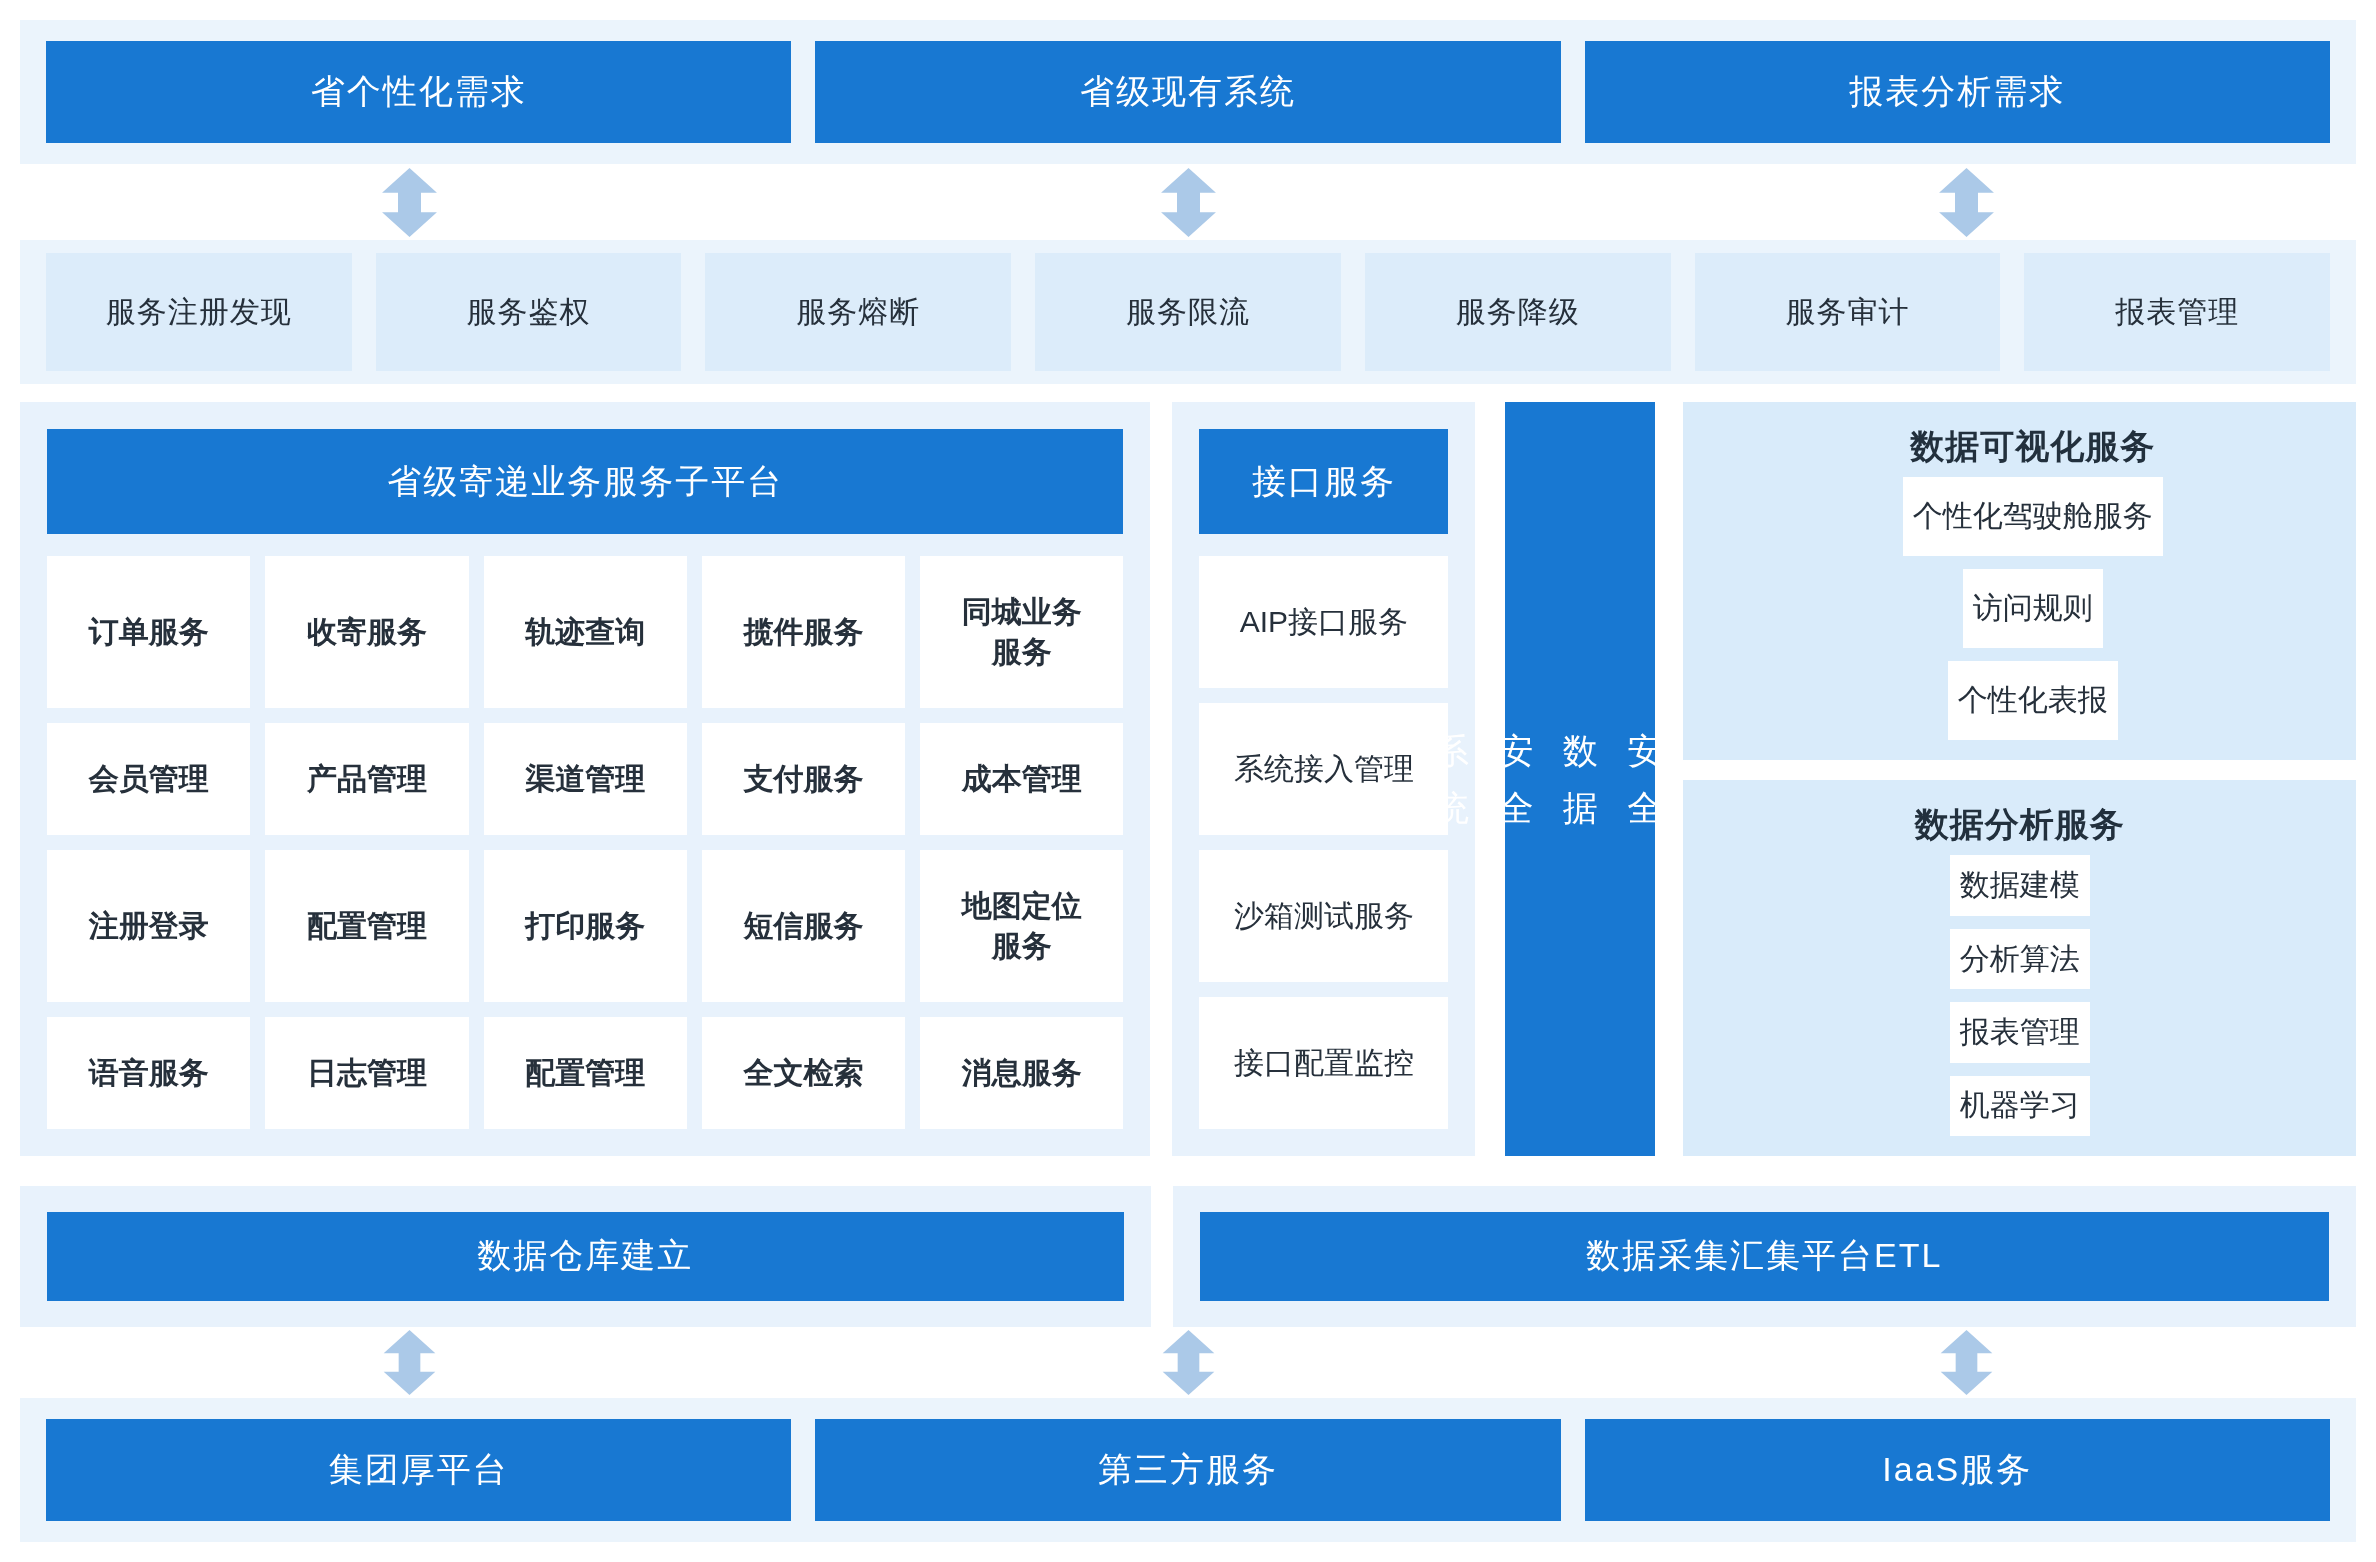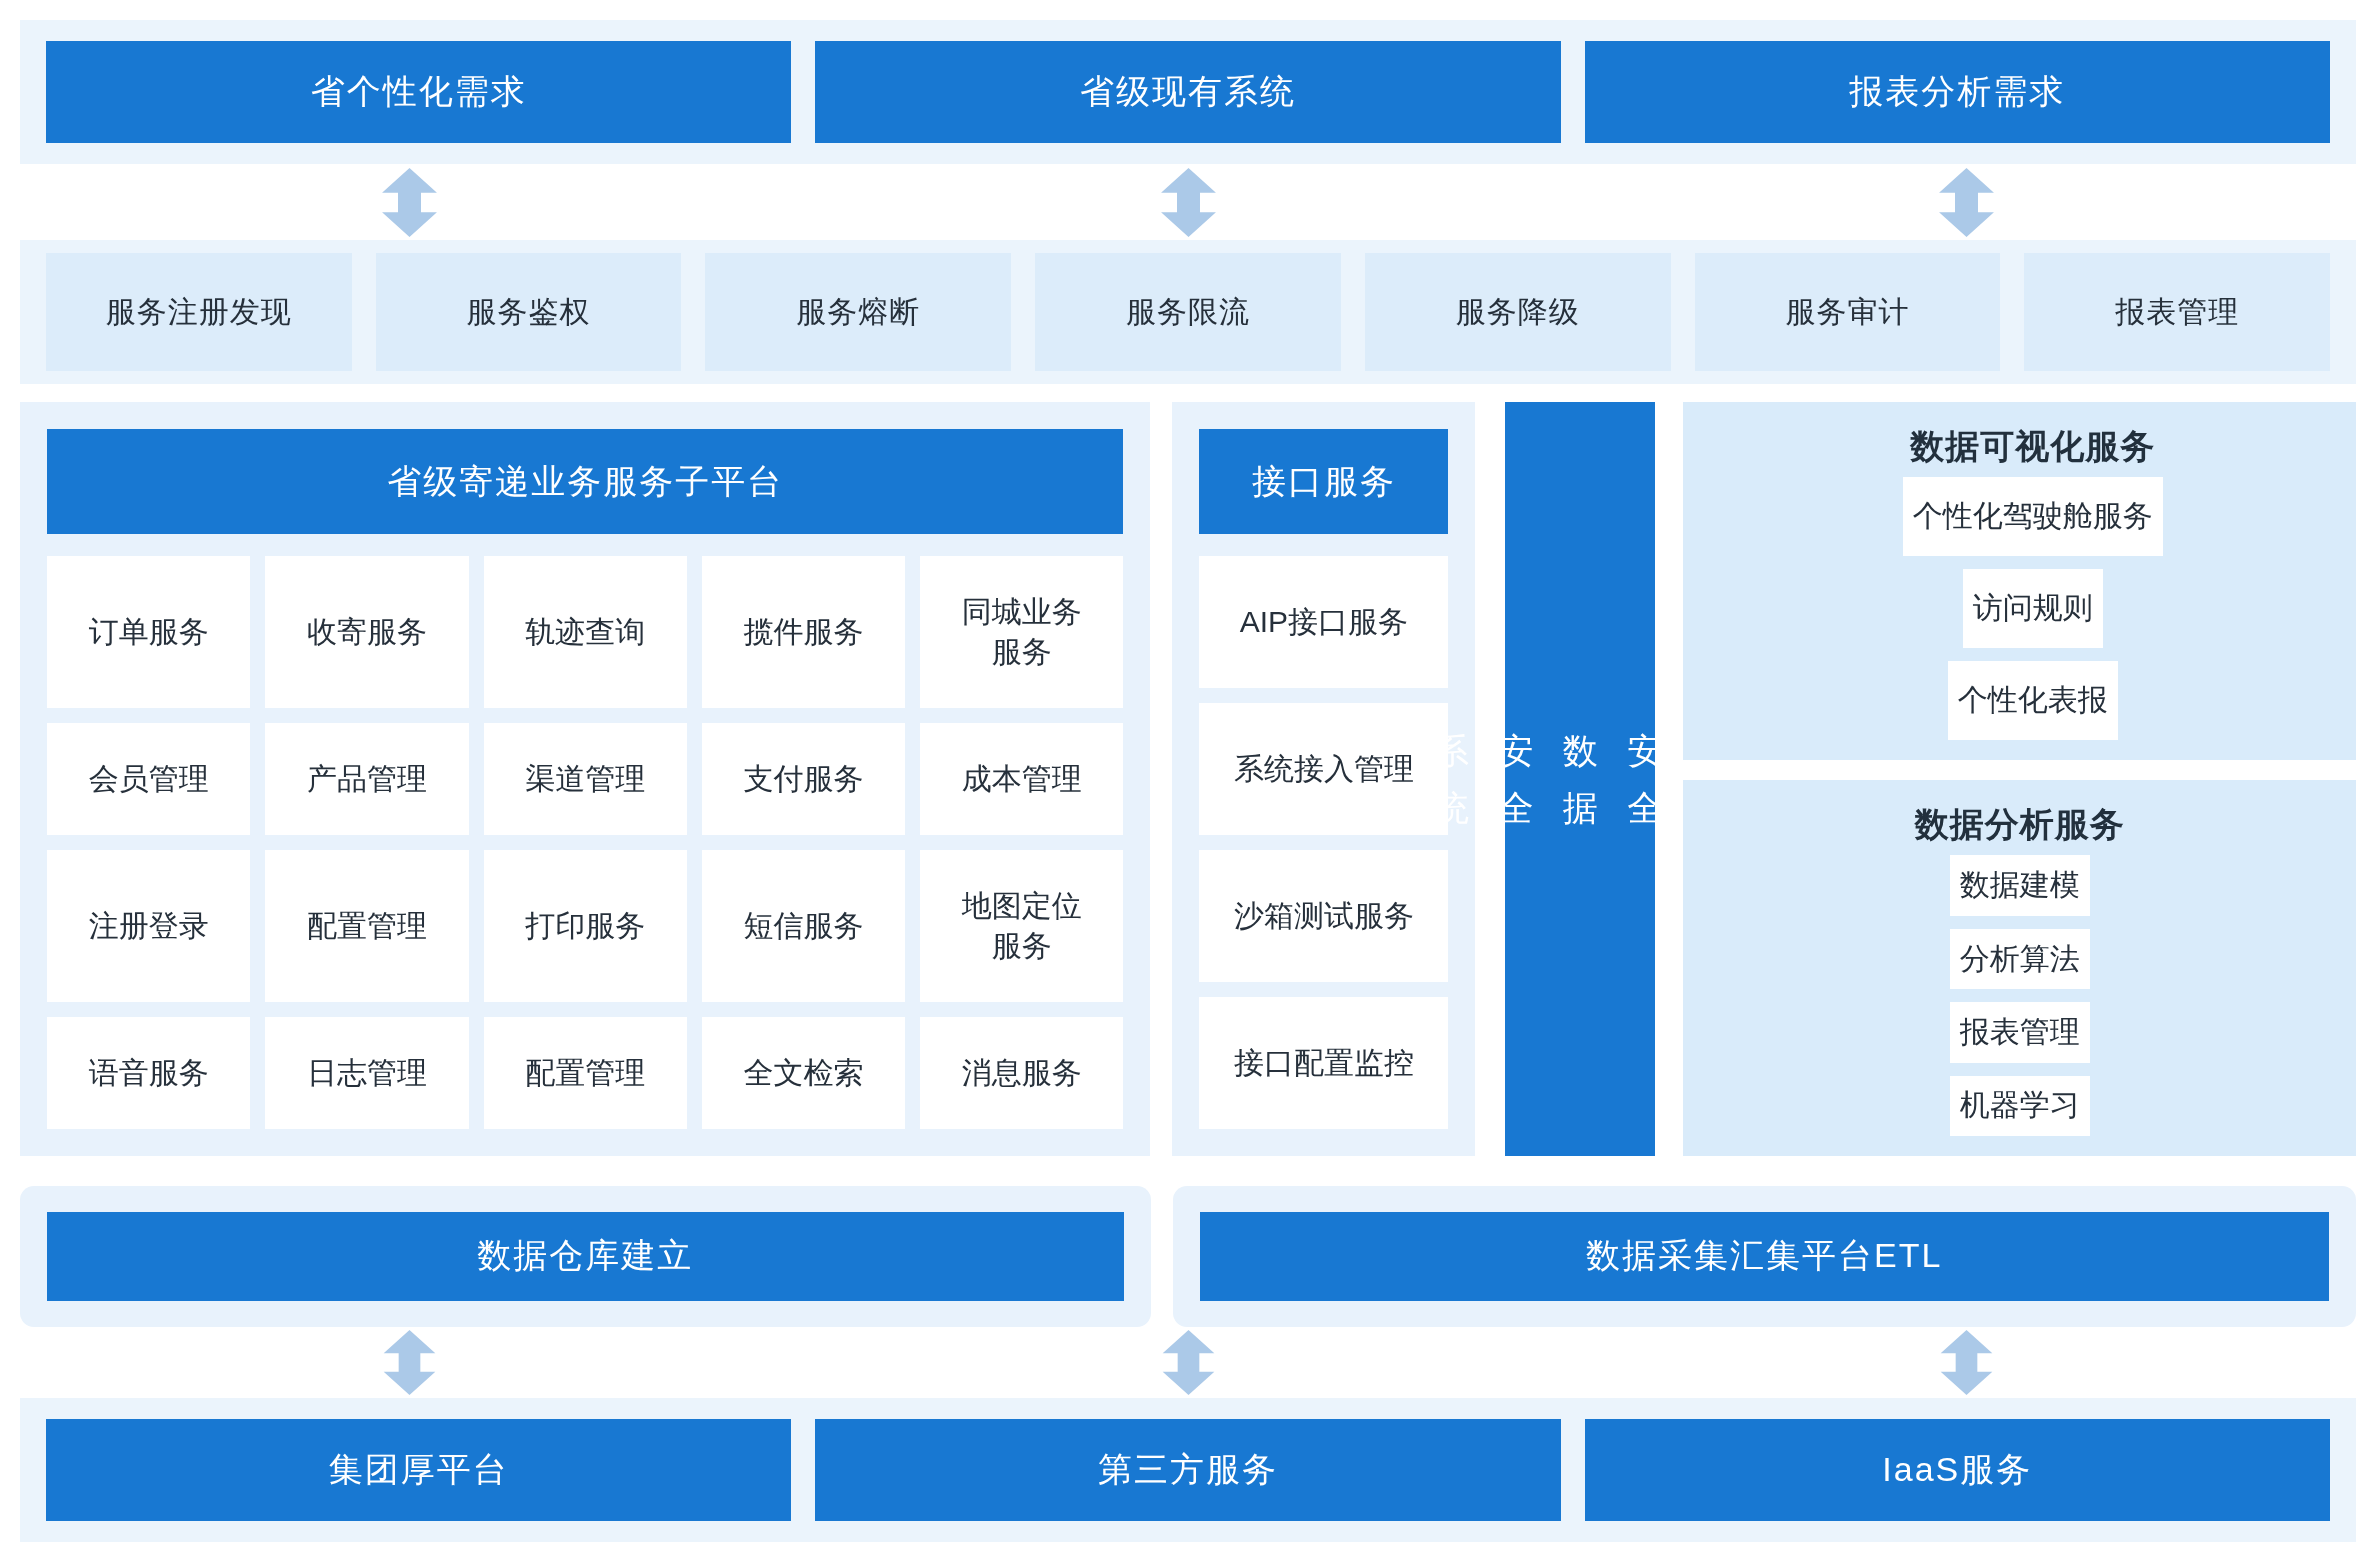--- a/index.html
+++ b/index.html
@@ -26,40 +26,40 @@
   .dbl-arrow{display:block;width:61px;height:69px;fill:var(--arrow);}
   .arrow-row.lower .dbl-arrow{height:65px;}
 
   .strip-band{height:144px;padding:13px 26px;display:flex;gap:24px;}
   .strip-box{flex:1;background:var(--strip-box);display:flex;align-items:center;justify-content:center;font-size:30px;color:var(--text-dark);letter-spacing:1px;}
 
   .main-row{height:756px;margin-top:18px;display:flex;}
   .panel{background:var(--panel-bg);}
   .left-panel{width:1131px;padding:27px;display:flex;flex-direction:column;}
   .panel-header{height:105px;flex:0 0 105px;background:var(--dark-blue);color:#fff;display:flex;align-items:center;justify-content:center;font-size:34px;letter-spacing:2px;margin-bottom:22px;}
-  .grid{flex:1;display:grid;grid-template-columns:repeat(5,1fr);gap:15px;}
+  .grid{flex:1;display:grid;grid-template-columns:repeat(5,1fr);gap:15px;font-weight:bold;}
   .cell{background:#ffffff;display:flex;align-items:center;justify-content:center;text-align:center;font-size:30px;line-height:1.35;padding:0 28px;}
 
   .api-panel{width:303px;margin-left:22px;padding:27px;display:flex;flex-direction:column;}
   .api-rows{flex:1;display:flex;flex-direction:column;gap:15px;}
   .api-rows .cell{flex:1;padding:0 10px;}
 
   .vbar{width:150px;margin-left:30px;background:var(--dark-blue);color:#fff;display:flex;flex-direction:row;align-items:center;justify-content:center;font-size:35px;line-height:57px;}
   .vbar span{letter-spacing:0.42em;padding-left:0.42em;}
 
   .right-col{width:673px;margin-left:28px;display:flex;flex-direction:column;gap:20px;}
   .right-panel{background:var(--right-panel-bg);padding:14px 20px 20px;display:flex;flex-direction:column;}
   .right-panel.viz{height:358px;padding-left:46px;}
   .right-panel.ana{flex:1;}
   .right-title{height:61px;flex:0 0 61px;display:flex;align-items:center;justify-content:center;font-size:34px;font-weight:600;color:#22303d;letter-spacing:1px;}
   .right-rows{flex:1;display:flex;flex-direction:column;gap:13px;align-items:center;}
   .right-rows .cell{flex:1;padding:0 10px;}
 
   .bars-row{margin-top:30px;height:141px;display:flex;}
-  .bar-band{background:var(--panel-bg);padding:26px 27px;border-radius:14px;}
+  .bar-band{background:var(--panel-bg);padding:26px 27px;}
   .bar-band.left{width:1131px;}
   .bar-band.right{width:1184px;margin-left:22px;}
   .dark-bar{width:100%;height:100%;background:var(--dark-blue);color:#fff;display:flex;align-items:center;justify-content:center;font-size:34px;letter-spacing:2px;}
 </style>
 </head>
 <body>
 
 <div class="page">
 
   <div class="band top-band">

